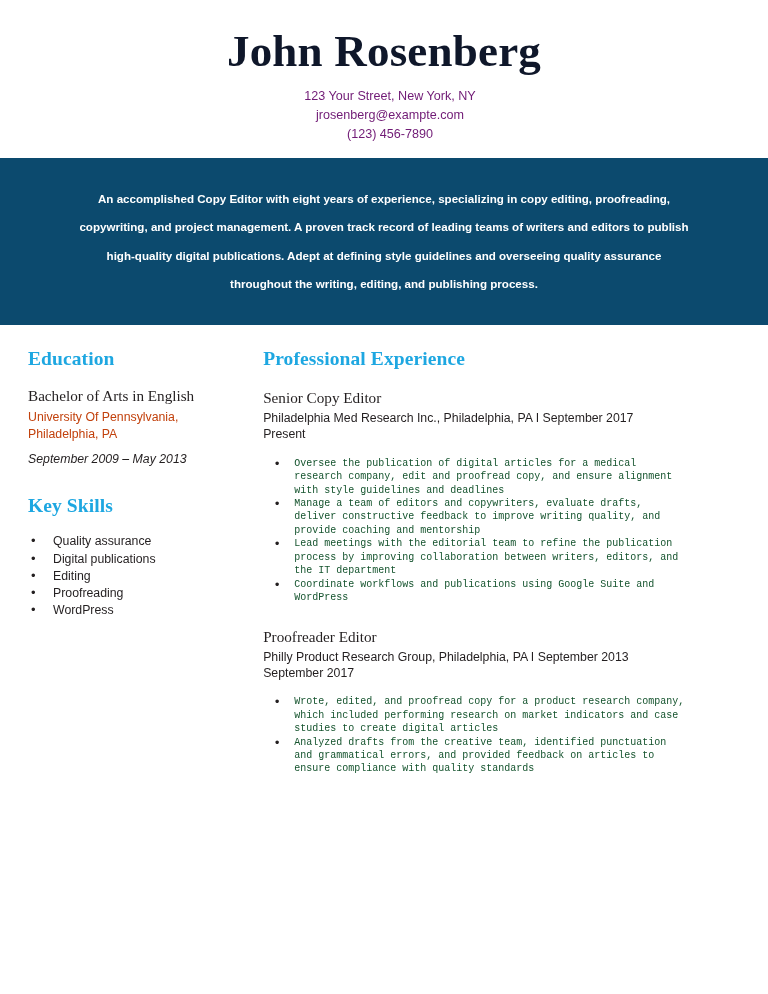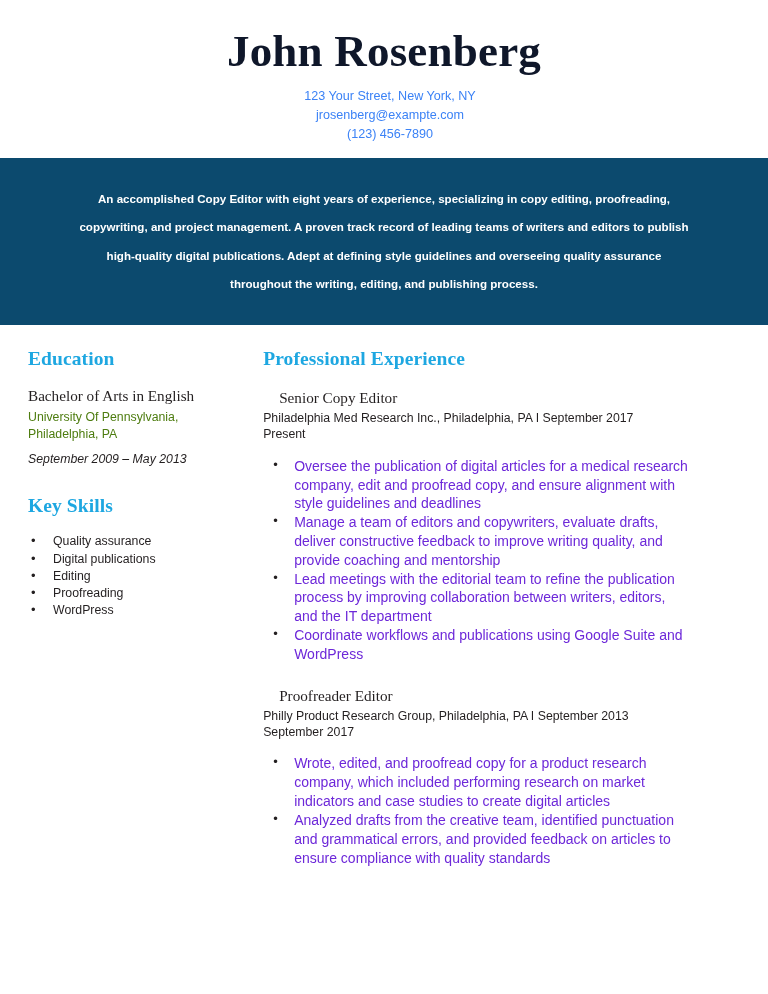--- a/index.html
+++ b/index.html
@@ -32,21 +32,21 @@
     font-size: 45px;
     line-height: 1.06;
     color: #0f172a;
     letter-spacing: 0.2px;
     margin: 0;
   }
   .contact-block {
     margin-top: 11px;
     font-size: 12.6px;
     line-height: 1.52;
-    color: #3b82f6;
+    color: #701a75;
     padding-left: 12px;
   }
   .contact-line {
     display: block;
   }
 
   
   .summary-banner {
     position: absolute;
     left: 0;
@@ -110,21 +110,21 @@
     font-size: 15.2px;
     font-weight: normal;
     color: #231f20;
     margin: 0 0 4px 0;
     line-height: 1.25;
   }
   .entry-sub {
     font-size: 12.3px;
     line-height: 1.42;
     margin: 0;
-    color: #4d7c0f;
+    color: #c2410c;
   }
   .entry-date {
     font-size: 12.3px;
     line-height: 1.42;
     margin: 7px 0 0 0;
     color: #231f20;
     font-style: italic;
   }
 
   
@@ -155,41 +155,42 @@
     margin-bottom: 22px;
   }
   .job:last-child {
     margin-bottom: 0;
   }
   .job-title {
     font-family: "Liberation Serif", serif;
     font-size: 15.2px;
     font-weight: normal;
     color: #231f20;
-    margin: 0 0 3px 16px;
+    margin: 0 0 3px 0;
     line-height: 1.25;
   }
   .job-meta {
     font-size: 12.3px;
     line-height: 1.33;
     margin: 0 12px 14px 0;
     color: #231f20;
   }
   ul.job-bullets {
     list-style: none;
     margin: 0;
     padding: 0;
   }
   ul.job-bullets li {
     position: relative;
     padding-left: 31px;
-    font-size: 14px;
+    font-size: 10px;
     line-height: 1.345;
     margin-bottom: 0px;
-    color: #6d28d9;
+    color: #14532d;
+    font-family: Liberation Mono, monospace;
   }
   ul.job-bullets li::before {
     content: "\2022";
     position: absolute;
     left: 10px;
     top: -1px;
     font-size: 13px;
     color: #231f20;
   }
 </style>

